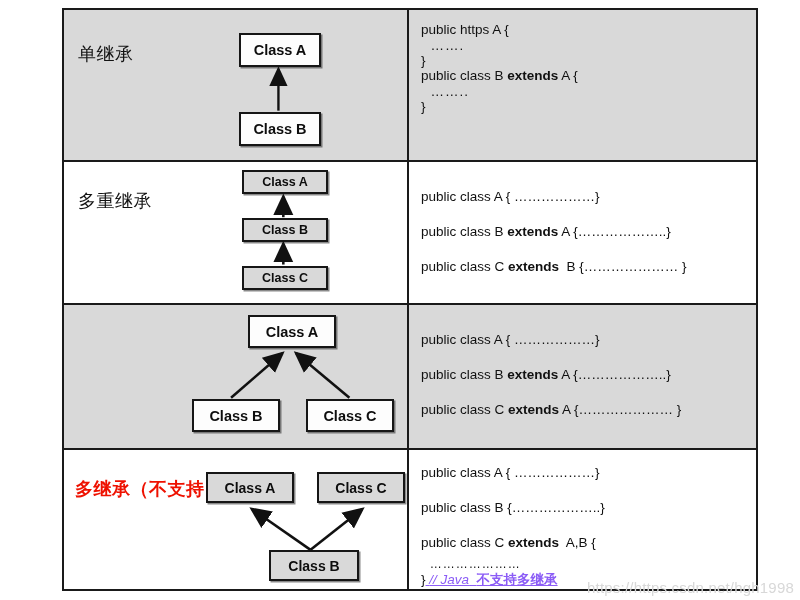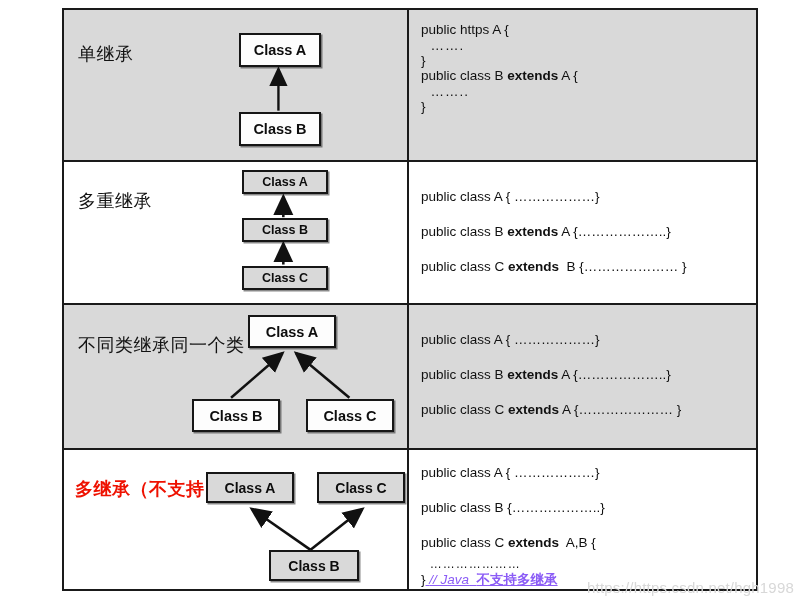--- a/index.html
+++ b/index.html
@@ -174,21 +174,20 @@
 
     <div class="code-cell bg-white" style="padding-top:26px;">
       <div class="code-line spaced"><span>public class A { ………………}</span><b></b><span></span></div>
       <div class="code-line spaced"><span>public class B </span><b>extends</b><span> A {………………..}</span></div>
       <div class="code-line"><span>public class C </span><b>extends</b><span>  B {………………… }</span></div>
     </div>
   </div>
 
   <div class="table-row" style="height:145px;">
     <div class="diagram-cell bg-gray">
-      <span class="row-label" style="left:14px; top:28px;">不同类继承同一个类</span>
 
       <div class="class-box box-white" style="left:184px; top:10px; width:88px; height:33px; font-size:14.5px;">Class A</div>
 
       <div class="class-box box-white" style="left:128px; top:94px; width:88px; height:33px; font-size:14.5px;">Class B</div>
 
       <div class="class-box box-white" style="left:242px; top:94px; width:88px; height:33px; font-size:14.5px;">Class C</div>
 
       <svg class="arrow-layer" viewBox="0 0 345 145">
         <defs>
           <marker id="ah3" markerWidth="9" markerHeight="9" refX="7.2" refY="4.5" orient="auto">

